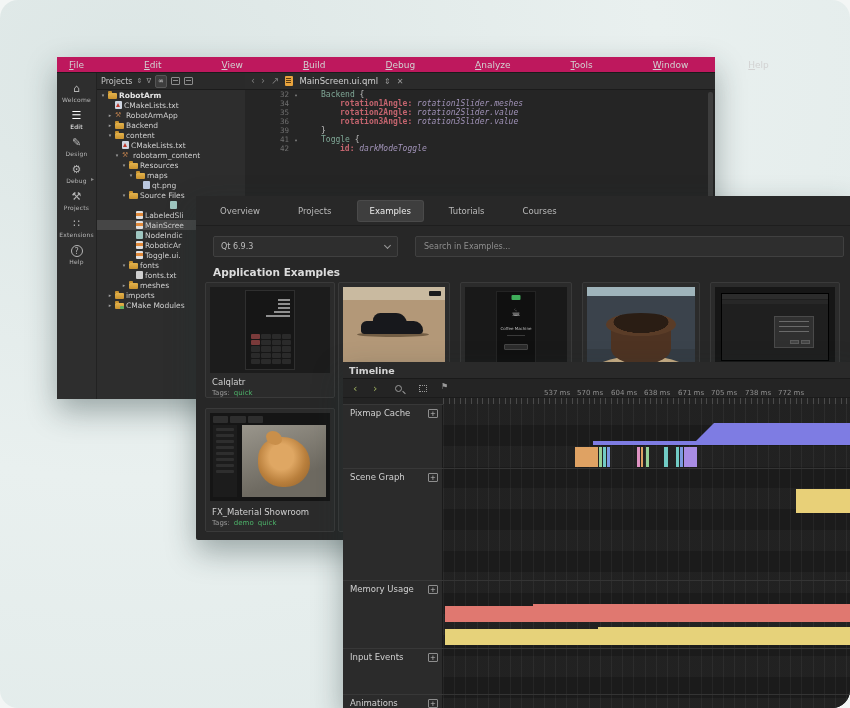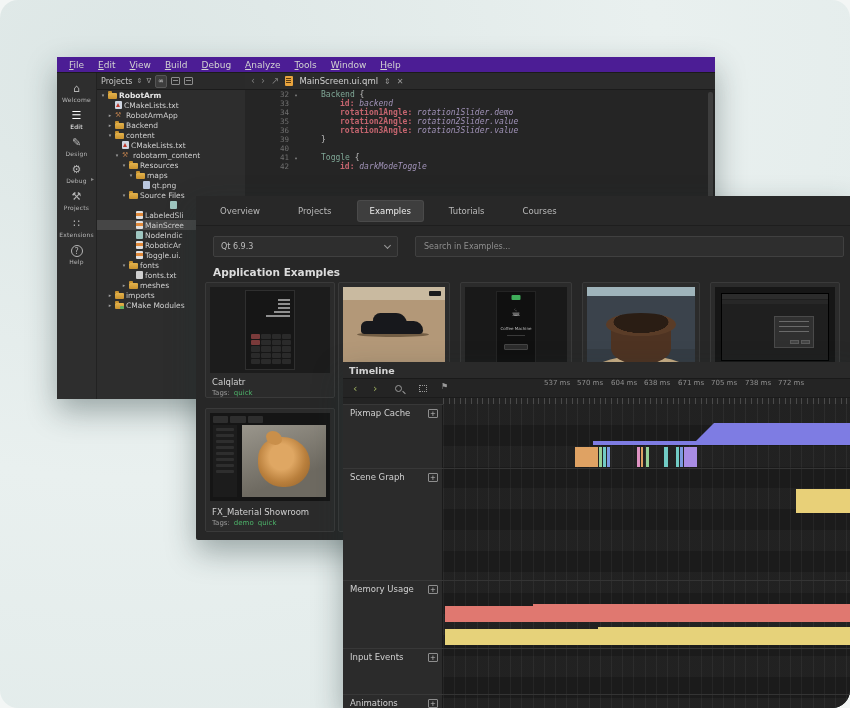--- a/index.html
+++ b/index.html
@@ -4,21 +4,21 @@
 <style>
   html,body{margin:0;padding:0;background:#f3f6f5;}
   *{box-sizing:border-box;}
   body{font-family:"DejaVu Sans", sans-serif;}
   #stage{position:relative;width:850px;height:708px;border-radius:18px;overflow:hidden;
     background:radial-gradient(130% 120% at 15% 10%, #dce6e5 0%, #e9f0ef 48%, #dfe9e8 100%);}
   .win{position:absolute;background:#262626;box-shadow:0 12px 30px rgba(30,50,50,.38);border-radius:2px;}
 
   
   #win1{left:57px;top:57px;width:658px;height:342px;z-index:1;}
-  #menubar{position:absolute;left:0;top:0;width:100%;height:16px;background:#4c1d95;border-bottom:1px solid #1b1b1b;display:flex;align-items:center;padding-left:5px;}
+  #menubar{position:absolute;left:0;top:0;width:100%;height:16px;background:#be185d;border-bottom:1px solid #1b1b1b;display:flex;align-items:center;padding-left:5px;gap:46px;}
   .menu-item{font-size:9px;color:#d2d2d2;padding:0 7px;line-height:16px;cursor:default;}
   .menu-item::first-letter{text-decoration:underline;}
   #mode-sidebar{position:absolute;left:0;top:16px;width:40px;height:326px;background:#2e2e2e;border-right:1px solid #222;display:flex;flex-direction:column;align-items:center;padding-top:10px;gap:7px;}
   .mode-item{width:40px;display:flex;flex-direction:column;align-items:center;gap:1px;color:#b5b5b5;}
   .mode-item .mi{font-size:11px;line-height:12px;}
   .mode-item .ml{font-size:6px;letter-spacing:.2px;}
   .mode-item.active{color:#ffffff;}
   .mode-item .mi.circled{border:1px solid #b5b5b5;border-radius:50%;width:12px;height:12px;font-size:8px;line-height:11px;text-align:center;}
   #debug-arrow{position:absolute;left:34px;top:118px;color:#8a8a8a;font-size:6px;}
 
@@ -132,21 +132,21 @@
   
   #win3{left:335px;top:362px;width:515px;height:346px;z-index:3;background:#232323;margin-left:8px;}
   #tl-header{position:absolute;left:0;top:0;width:100%;height:17px;background:#2a2a2a;border-bottom:1px solid #1a1a1a;display:flex;align-items:center;padding-left:6px;}
   #tl-header .t{font-size:9.5px;font-weight:bold;color:#d4d4d4;}
   #tl-toolbar{position:absolute;left:0;top:17px;width:100%;height:19px;background:#242424;border-bottom:1px solid #1b1b1b;}
   .tl-arrow{position:absolute;top:2px;font-size:11px;color:#9aab5f;line-height:15px;}
   #tl-search{position:absolute;left:52px;top:6px;width:7px;height:7px;border:1px solid #9a9a9a;border-radius:50%;}
   #tl-search::after{content:"";position:absolute;left:6px;top:6px;width:4px;height:1px;background:#9a9a9a;transform:rotate(45deg);}
   #tl-range{position:absolute;left:76px;top:6px;width:8px;height:7px;border:1px dotted #9a9a9a;}
   #tl-flag{position:absolute;left:98px;top:3px;font-size:8px;color:#9a9a9a;}
-  .tl-tick-label{position:absolute;top:0;font-size:7px;color:#8f8f8f;white-space:nowrap;}
+  .tl-tick-label{position:absolute;top:10px;font-size:7px;color:#8f8f8f;white-space:nowrap;}
   #tl-tickstrip{position:absolute;left:100px;top:36px;width:415px;height:6px;
     background:repeating-linear-gradient(90deg,#4a4a4a 0 1px,transparent 1px 5.6px);}
   #tl-rows{position:absolute;left:0;top:42px;width:100px;height:304px;background:#2b2b2b;border-right:1px solid #1a1a1a;}
   .tl-row-label{position:absolute;left:0;width:100px;border-top:1px solid #383838;}
   .tl-row-label .lbl{position:absolute;left:7px;top:3px;font-size:8.5px;color:#d0d0d0;white-space:nowrap;}
   .tl-expander{position:absolute;right:5px;top:4px;width:10px;height:9px;border:1px solid #8e8e8e;border-radius:1px;font-size:7px;line-height:8px;text-align:center;color:#c0c0c0;}
   #tl-chart{position:absolute;left:100px;top:42px;width:415px;height:304px;background:#1e1e1e;
     background-image:
       repeating-linear-gradient(180deg,rgba(255,255,255,.015) 0 21px,rgba(0,0,0,.10) 21px 42px),
       repeating-linear-gradient(90deg,rgba(255,255,255,.05) 0 1px,transparent 1px 11.2px);}
@@ -336,48 +336,38 @@
       </div>
 
     <div id="editor">
       <div id="code-lines">
           <div class="code-line">
             <span class="cl-num">32</span>
             <span class="cl-fold">▾</span>
             <span class="cl-code" style="padding-left: 18px;"><span class="cs-type">Backend </span><span class="cs-plain">{</span></span>
           </div>
           <div class="code-line">
-            <span class="cl-num">33</span>
-            <span class="cl-fold"></span>
-            <span class="cl-code" style="padding-left: 37px;"><span class="cs-prop">id: </span><span class="cs-val">backend</span></span>
-          </div>
-          <div class="code-line">
             <span class="cl-num">34</span>
             <span class="cl-fold"></span>
-            <span class="cl-code" style="padding-left: 37px;"><span class="cs-prop">rotation1Angle: </span><span class="cs-val">rotation1Slider.demo</span></span>
+            <span class="cl-code" style="padding-left: 37px;"><span class="cs-prop">rotation1Angle: </span><span class="cs-val">rotation1Slider.meshes</span></span>
           </div>
           <div class="code-line">
             <span class="cl-num">35</span>
             <span class="cl-fold"></span>
             <span class="cl-code" style="padding-left: 37px;"><span class="cs-prop">rotation2Angle: </span><span class="cs-val">rotation2Slider.value</span></span>
           </div>
           <div class="code-line">
             <span class="cl-num">36</span>
             <span class="cl-fold"></span>
             <span class="cl-code" style="padding-left: 37px;"><span class="cs-prop">rotation3Angle: </span><span class="cs-val">rotation3Slider.value</span></span>
           </div>
           <div class="code-line">
             <span class="cl-num">39</span>
             <span class="cl-fold"></span>
             <span class="cl-code" style="padding-left: 18px;"><span class="cs-plain">}</span></span>
-          </div>
-          <div class="code-line">
-            <span class="cl-num">40</span>
-            <span class="cl-fold"></span>
-            <span class="cl-code" style="padding-left: 18px;"></span>
           </div>
           <div class="code-line">
             <span class="cl-num">41</span>
             <span class="cl-fold">▾</span>
             <span class="cl-code" style="padding-left: 18px;"><span class="cs-type">Toggle </span><span class="cs-plain">{</span></span>
           </div>
           <div class="code-line">
             <span class="cl-num">42</span>
             <span class="cl-fold"></span>
             <span class="cl-code" style="padding-left: 37px;"><span class="cs-prop">id: </span><span class="cs-val">darkModeToggle</span></span>

